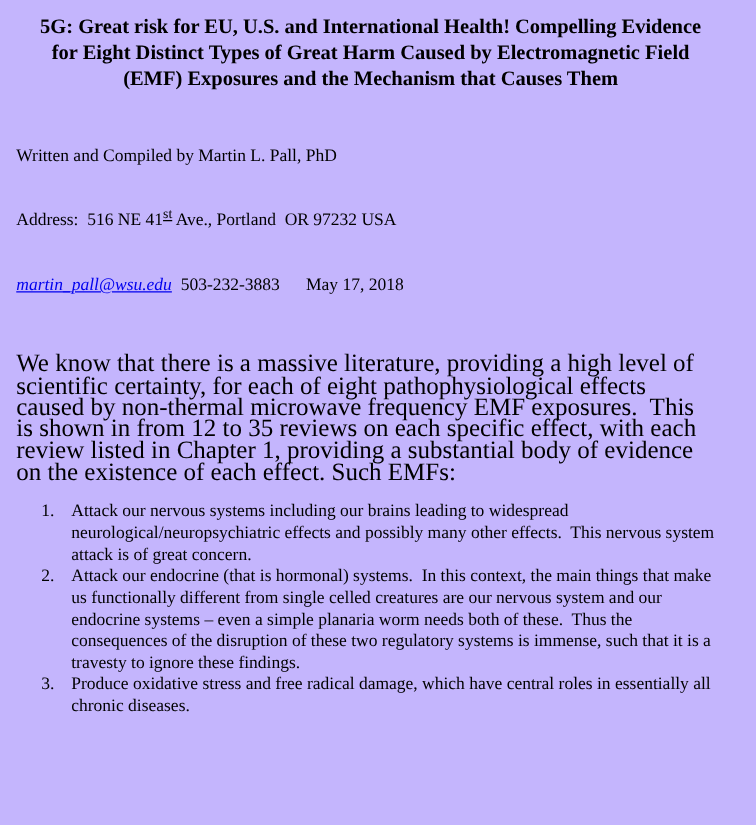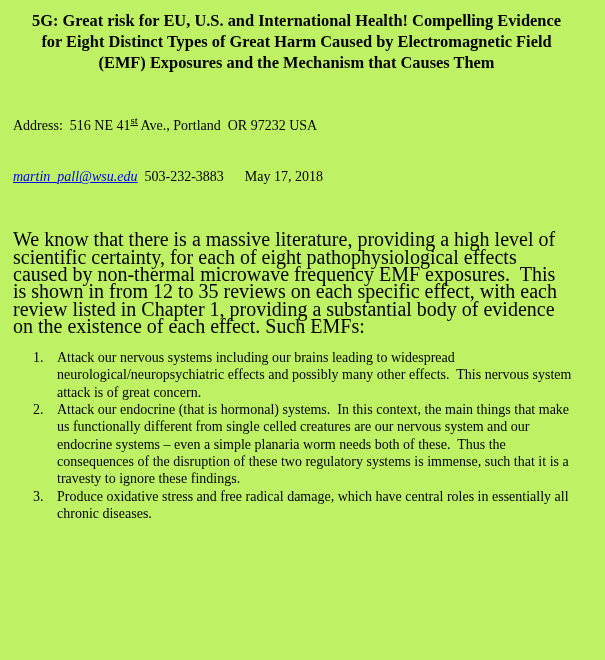--- a/index.html
+++ b/index.html
@@ -12,21 +12,21 @@
     height: 660px;
     font-family: "Liberation Serif", serif;
     color: #000000;
     overflow: hidden;
   }
   .page {
     box-sizing: border-box;
     width: 605px;
     height: 660px;
     padding: 10px 25px 0 13px;
-    background: #bef264;
+    background: #c4b5fd;
   }
   .doc-title {
     font-size: 16.4px;
     font-weight: bold;
     line-height: 21px;
     text-align: center;
     margin: 0 auto;
     max-width: 545px;
   }
   .author-block {
@@ -83,20 +83,21 @@
   }
 </style>
 </head>
 <body>
 
 <div class="page">
 
   <h1 class="doc-title">5G: Great risk for EU, U.S. and International Health! Compelling Evidence for Eight Distinct Types of Great Harm Caused by Electromagnetic Field (EMF) Exposures and the Mechanism that Causes Them</h1>
 
   <div class="author-block">
+    <div>Written and Compiled by Martin L. Pall, PhD</div>
     <div><span>Address:  516 NE 41</span><sup class="ordinal">st</sup><span> Ave., Portland  OR 97232 USA</span></div>
     <div><a class="email-link" href="#">martin_pall@wsu.edu</a><span class="phone">503-232-3883</span><span class="doc-date">May 17, 2018</span></div>
   </div>
 
 
   <p class="summary-intro">We know that there is a massive literature, providing a high level of scientific certainty, for each of eight pathophysiological effects caused by non-thermal microwave frequency EMF exposures.  This is shown in from 12 to 35 reviews on each specific effect, with each review listed in Chapter 1, providing a substantial body of evidence on the existence of each effect. Such EMFs:</p>
 
   <ol class="effects-list">
     <li class="effect-item">
       <span class="num">1.</span>

